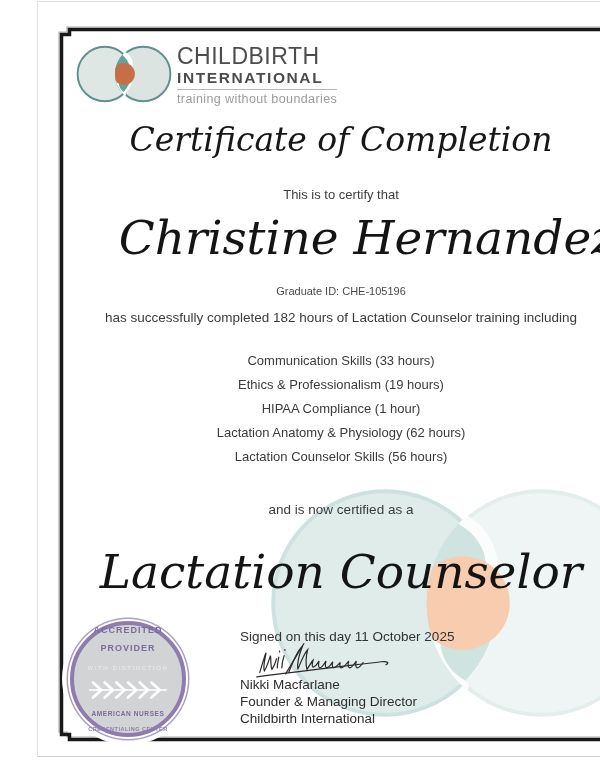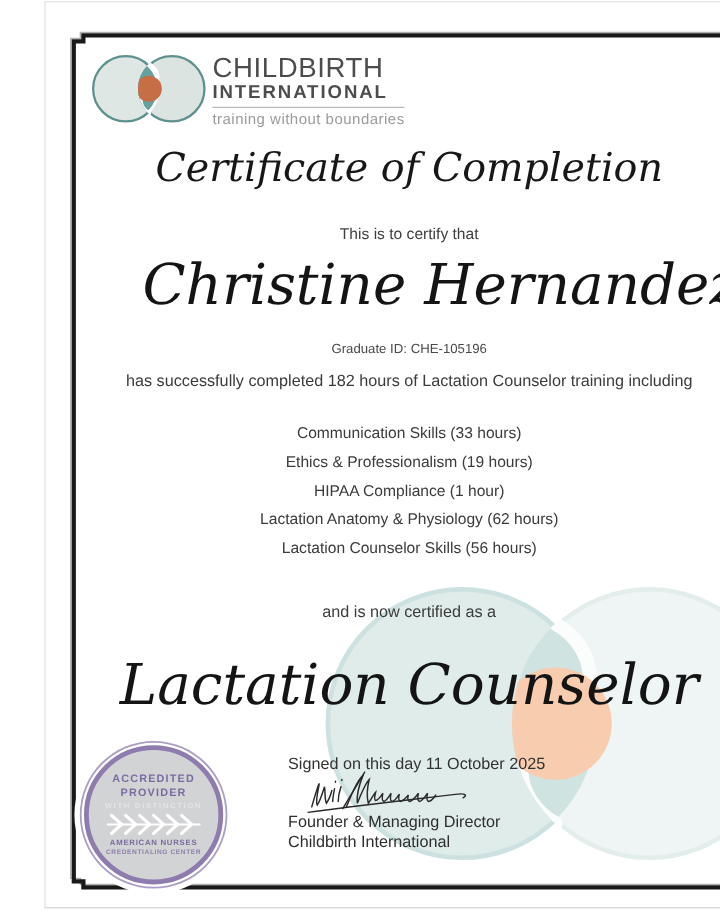--- a/index.html
+++ b/index.html
@@ -32,21 +32,21 @@
   .cert-title{top:544px;font-size:47px;color:#141414;z-index:4;}
   
   .sig-block{position:absolute;left:204px;top:629px;width:280px;text-align:left;z-index:4;}
   .signed-line{font-size:13.5px;color:#323232;}
   .signature-svg{display:block;width:200px;height:38px;margin:-2px 0 -4px -8px;}
   .signer-name,.signer-role,.signer-org{font-size:13.5px;color:#2e2e2e;line-height:17px;}
   
   .badge{position:absolute;left:34px;top:621px;width:108px;height:108px;border-radius:50%;
          border:4px solid #8d7cad;background:#d2d3d5;
          box-shadow:0 0 0 2px #fff,0 0 0 3.5px #ab9ec5,0 0 0 8px #fff;
-         display:flex;flex-direction:column;align-items:center;justify-content:center;
+         display:flex;flex-direction:column;align-items:center;justify-content:space-between;
          text-align:center;z-index:6;}
   .badge .b1,.badge .b2{font-size:9px;font-weight:bold;color:#7b6b9f;letter-spacing:1px;line-height:11px;}
   .badge .b3{font-size:6px;color:#ecebf0;letter-spacing:1.6px;margin-top:2px;line-height:8px;}
   .badge .chev{width:86px;height:20px;margin:1px 0;}
   .badge .b4{font-size:6.5px;font-weight:bold;color:#7b6b9f;letter-spacing:.6px;line-height:9px;}
   .badge .b5{font-size:5.5px;font-weight:bold;color:#8d80ab;letter-spacing:.5px;line-height:8px;}
 </style>
 </head>
 <body>
 
@@ -122,20 +122,21 @@
     <div class="signed-line">Signed on this day 11 October 2025</div>
     <svg class="signature-svg" viewBox="0 0 210 50">
       <g fill="none" stroke="#2b2b2b" stroke-width="1.6" stroke-linecap="round">
         <path d="M10,40 C14,26 19,10 18,16 C16,26 14,34 16,38 C19,34 22,24 24,18 C25,24 24,32 26,36 C29,32 31,26 32,22"></path>
         <path d="M35,20 C34,25 33,30 33,34 M36,12 L36,13 M42,18 C40,24 39,30 39,34 M43,10 L43,11"></path>
         <path d="M44,42 L68,2"></path>
         <path d="M48,40 C56,20 62,8 66,6 C62,16 59,28 60,36 C64,26 69,14 73,10 C71,18 70,28 72,36 C75,32 78,26 80,24 C79,28 78,32 80,33 C83,33 86,28 88,25 C87,29 87,33 89,34 C92,34 95,28 97,25 C96,29 96,33 98,34 C101,34 104,29 106,26 C105,30 105,33 107,34 C110,34 113,30 116,27 C115,30 115,33 117,34 C120,34 124,29 127,25 C126,29 126,33 128,34 C131,34 135,28 137,25 C136,29 136,33 138,34 C141,34 144,30 146,27"></path>
         <path d="M6,46 C50,40 120,32 170,26 C178,25 181,27 176,30"></path>
       </g>
     </svg>
+    <div class="signer-name">Nikki Macfarlane</div>
     <div class="signer-role">Founder &amp; Managing Director</div>
     <div class="signer-org">Childbirth International</div>
   </div>
 
   <div class="badge">
     <div class="b1">ACCREDITED</div>
     <div class="b2">PROVIDER</div>
     <div class="b3">WITH DISTINCTION</div>
     <svg class="chev" viewBox="0 0 100 24">
       <g fill="none" stroke="#ffffff" stroke-width="3.2" stroke-linecap="round" stroke-linejoin="round">

